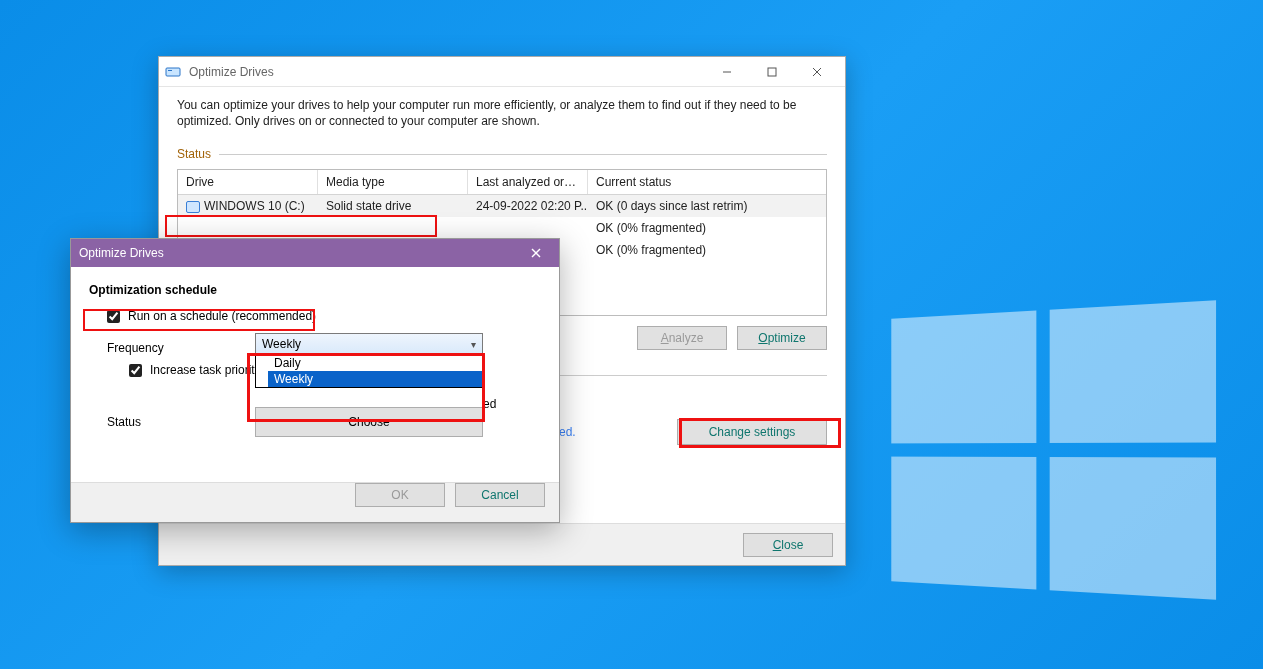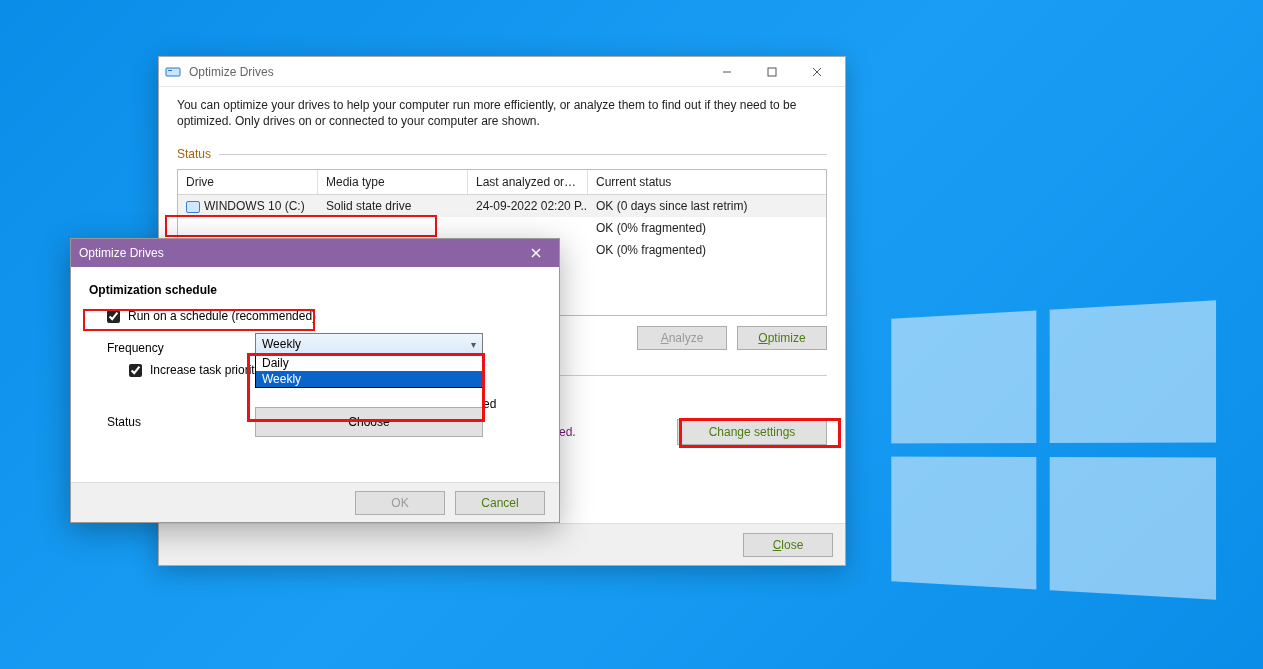--- a/index.html
+++ b/index.html
@@ -28,21 +28,21 @@
 .table-header > div { padding: 5px 8px; color: #222; border-right: 1px solid #e0e0e0; white-space: nowrap; overflow:hidden; text-overflow:ellipsis; }
 .table-header > div:last-child { border-right: none; }
 .table-body { height: 120px; }
 .table-row > div { padding: 4px 8px; color: #222; white-space: nowrap; overflow:hidden; }
 .table-row.selected { background: #f2f2f2; }
 .row-icon { display:inline-block; width:14px; height:12px; background:#cfe6ff; border:1px solid #3a7fd6; border-radius:2px; margin-right:4px; vertical-align:middle; }
 
 .red-outline-row0 { position:absolute; left: 6px; top: 158px; width: 272px; height: 22px; border: 2px solid #e11; pointer-events:none; }
 
 .btn-row { display:flex; justify-content:flex-end; gap: 10px; margin-top: 10px; }
-.win-btn { min-width: 90px; height: 24px; border: 1px solid #adadad; background: #e1e1e1; color: #4d7c0f; padding: 0 12px; cursor: pointer; }
+.win-btn { min-width: 90px; height: 24px; border: 1px solid #adadad; background: #e1e1e1; color: #0f766e; padding: 0 12px; cursor: pointer; }
 .win-btn.disabled { color: #9a9a9a; background:#e1e1e1; }
 .win-btn u { text-decoration: underline; }
 .section-label { margin-top: 18px; margin-bottom: 6px; display:flex; align-items:center; }
 .section-label .hr { flex:1; border-top:1px solid #ccc; margin-left:8px; }
 .sched-text { margin-left: 0; color:#222; line-height:1.6; }
 .red-outline-change { position:absolute; border: 3px solid #e11; pointer-events:none; left: 520px; top: 361px; width: 162px; height: 30px; }
 
 .bottom-bar { position:absolute; left:0; right:0; bottom:0; height: 42px; background:#f0f0f0; border-top:1px solid #ddd; display:flex; align-items:center; justify-content:flex-end; padding-right: 12px; }
 
 
@@ -52,34 +52,34 @@
 .dlg-title .close-btn { width: 30px; height: 26px; background:transparent; border:none; color:#fff; cursor:pointer; display:flex; align-items:center; justify-content:center; }
 .dlg-body { padding: 16px 18px 10px 18px; position:relative; }
 .dlg-h { font-weight: 600; margin-bottom: 12px; }
 .chk-row { display:flex; align-items:center; margin: 8px 0 8px 18px; }
 .chk-row input { margin-right: 8px; accent-color:#222; }
 .freq-row { display:flex; align-items:flex-end; margin: 10px 0 2px 18px; }
 .freq-label { width: 148px; padding-top: 4px; }
 .combo-wrap { position:relative; width: 228px; }
 .combo { width: 228px; height: 22px; border: 1px solid #7a7a7a; background: linear-gradient(#eef5fd,#d9e9fb); padding: 2px 6px; display:flex; align-items:center; justify-content:space-between; }
 .combo .arrow { font-size: 10px; color:#555; }
-.combo-list { position:absolute; top: 21px; left:0; width: 228px; border:1px solid #000; background:#fff; z-index:10; }
+.combo-list { position:absolute; top: 21px; left:0; width: 228px; border:1px solid #000; background:#fff; z-index:10;padding-left:12px; }
 .combo-list div { padding: 1px 6px; }
 .combo-list div.sel { background:#0a63c9; color:#fff; }
 
 .red-outline-runchk { position:absolute; left: 12px; top: 42px; width: 232px; height: 22px; border: 2px solid #e11; pointer-events:none; }
 .red-outline-combo { position:absolute; left: 176px; top: 86px; width: 238px; height: 69px; border: 3px solid #e11; pointer-events:none; z-index:11; }
 
 .drives-row { display:flex; align-items:center; margin: 6px 0 6px 18px; }
 .drives-row .lbl { width: 148px; }
 .choose-btn { width: 228px; height: 30px; border:1px solid #adadad; background:#e1e1e1; cursor:pointer; }
 
-.dlg-bottom { position:absolute; left:0; right:0; bottom:0; height:40px; background:#f0f0f0; border-top:1px solid #ddd; display:flex; align-items:center; justify-content:flex-end; gap: 10px; padding-right: 14px; padding-left: 44px; }
-
-.hidden-text { position:absolute; left: 400px; top: 368px; color:#701a75; }
+.dlg-bottom { position:absolute; left:0; right:0; bottom:0; height:40px; background:#f0f0f0; border-top:1px solid #ddd; display:flex; justify-content:flex-end; gap: 10px; padding-right: 14px; padding-left: 44px; }
+
+.hidden-text { position:absolute; left: 400px; top: 368px; color:#3b82f6; }
 </style>
 </head>
 <body>
 
 <div class="win-logo">
   <div></div>
     <div></div>
     <div></div>
     <div></div>
 </div>

